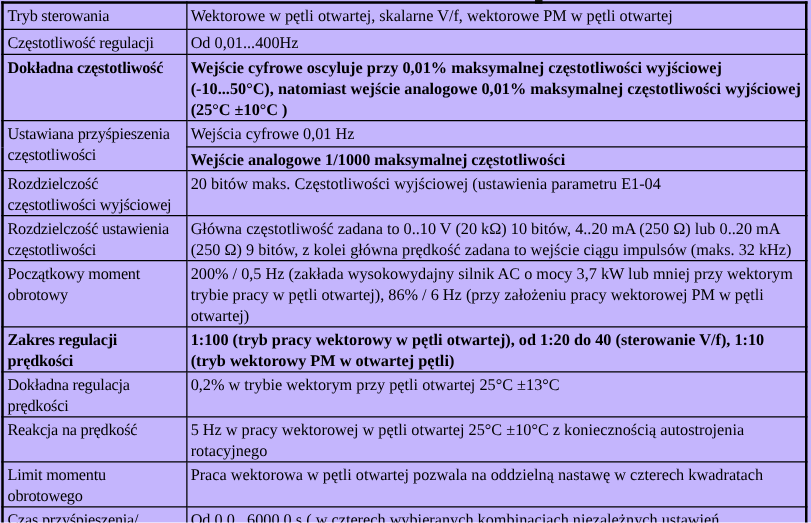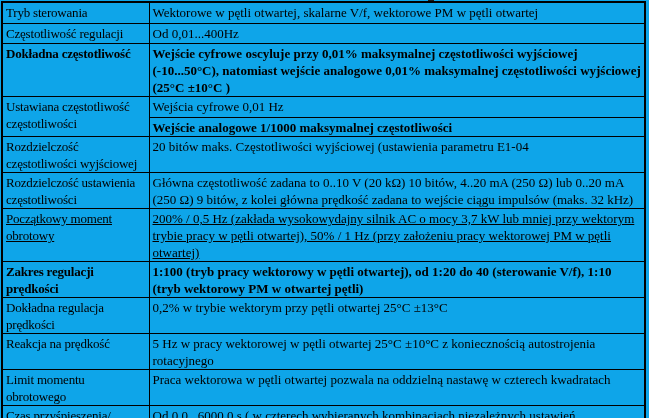--- a/index.html
+++ b/index.html
@@ -7,21 +7,21 @@
     padding: 0;
     width: 649px;
     height: 418px;
     overflow: hidden;
     background: #ffffff;
   }
   .page {
     position: relative;
     width: 649px;
     height: 418px;
-    background: #0ea5e9;
+    background: #c4b5fd;
     font-family: "Liberation Serif", serif;
     color: #000000;
   }
   table.spec {
     position: absolute;
     left: 1px;
     top: 1px;
     width: 643px;
     border-collapse: collapse;
     table-layout: fixed;
@@ -43,21 +43,21 @@
     letter-spacing: -0.2px;
   }
   
   tr.h21  td { height: 19px; }
   tr.h20  td { height: 18px; }
   tr.h34  td { height: 32px; font-weight: bold; }
   tr.h21b td { height: 19px; }
   tr.h19  td { height: 17px; font-weight: bold; }
   tr.h35  td { height: 33px; margin-top: 27px; }
   tr.h36  td { height: 34px; }
-  tr.h52  td { height: 50px; text-decoration: underline; }
+  tr.h52  td { height: 50px; }
   tr.h31  td { height: 29px; font-weight: bold; }
   
   .artifact {
     position: absolute;
     left: 428px;
     top: 0;
     width: 6px;
     height: 3px;
     background: #1a1a1a;
   }
@@ -80,37 +80,37 @@
       </tr>
       <tr class="h20">
         <td class="lbl"><span>Częstotliwość regulacji</span></td>
         <td><span>Od 0,01...400Hz</span></td>
       </tr>
       <tr class="h34">
         <td class="lbl"><span>Dokładna częstotliwość</span></td>
         <td><span>Wejście cyfrowe oscyluje przy 0,01% maksymalnej częstotliwości wyjściowej (-10...50°C), natomiast wejście analogowe 0,01% maksymalnej częstotliwości wyjściowej (25°C ±10°C )</span></td>
       </tr>
       <tr class="h21b">
-        <td class="lbl" rowspan="2"><span>Ustawiana częstotliwość częstotliwości</span></td>
+        <td class="lbl" rowspan="2"><span>Ustawiana przyśpieszenia częstotliwości</span></td>
         <td><span>Wejścia cyfrowe 0,01 Hz</span></td>
       </tr>
       <tr class="h19">
         <td><span>Wejście analogowe 1/1000 maksymalnej częstotliwości</span></td>
       </tr>
       <tr class="h35">
         <td class="lbl"><span>Rozdzielczość częstotliwości wyjściowej</span></td>
         <td><span>20 bitów maks. Częstotliwości wyjściowej (ustawienia parametru E1-04</span></td>
       </tr>
       <tr class="h36">
         <td class="lbl"><span>Rozdzielczość ustawienia częstotliwości</span></td>
         <td><span>Główna częstotliwość zadana to 0..10 V (20 kΩ) 10 bitów, 4..20 mA (250 Ω) lub 0..20 mA (250 Ω) 9 bitów, z kolei główna prędkość zadana to wejście ciągu impulsów (maks. 32 kHz)</span></td>
       </tr>
       <tr class="h52">
         <td class="lbl"><span>Początkowy moment obrotowy</span></td>
-        <td><span>200% / 0,5 Hz (zakłada wysokowydajny silnik AC o mocy 3,7 kW lub mniej przy wektorym trybie pracy w pętli otwartej), 50% / 1 Hz (przy założeniu pracy wektorowej PM w pętli otwartej)</span></td>
+        <td><span>200% / 0,5 Hz (zakłada wysokowydajny silnik AC o mocy 3,7 kW lub mniej przy wektorym trybie pracy w pętli otwartej), 86% / 6 Hz (przy założeniu pracy wektorowej PM w pętli otwartej)</span></td>
       </tr>
       <tr class="h31">
         <td class="lbl"><span>Zakres regulacji prędkości</span></td>
         <td><span>1:100 (tryb pracy wektorowy w pętli otwartej), od 1:20 do 40 (sterowanie V/f), 1:10 (tryb wektorowy PM w otwartej pętli)</span></td>
       </tr>
       <tr class="h35">
         <td class="lbl"><span>Dokładna regulacja prędkości</span></td>
         <td><span>0,2% w trybie wektorym przy pętli otwartej 25°C ±13°C</span></td>
       </tr>
       <tr class="h35">

